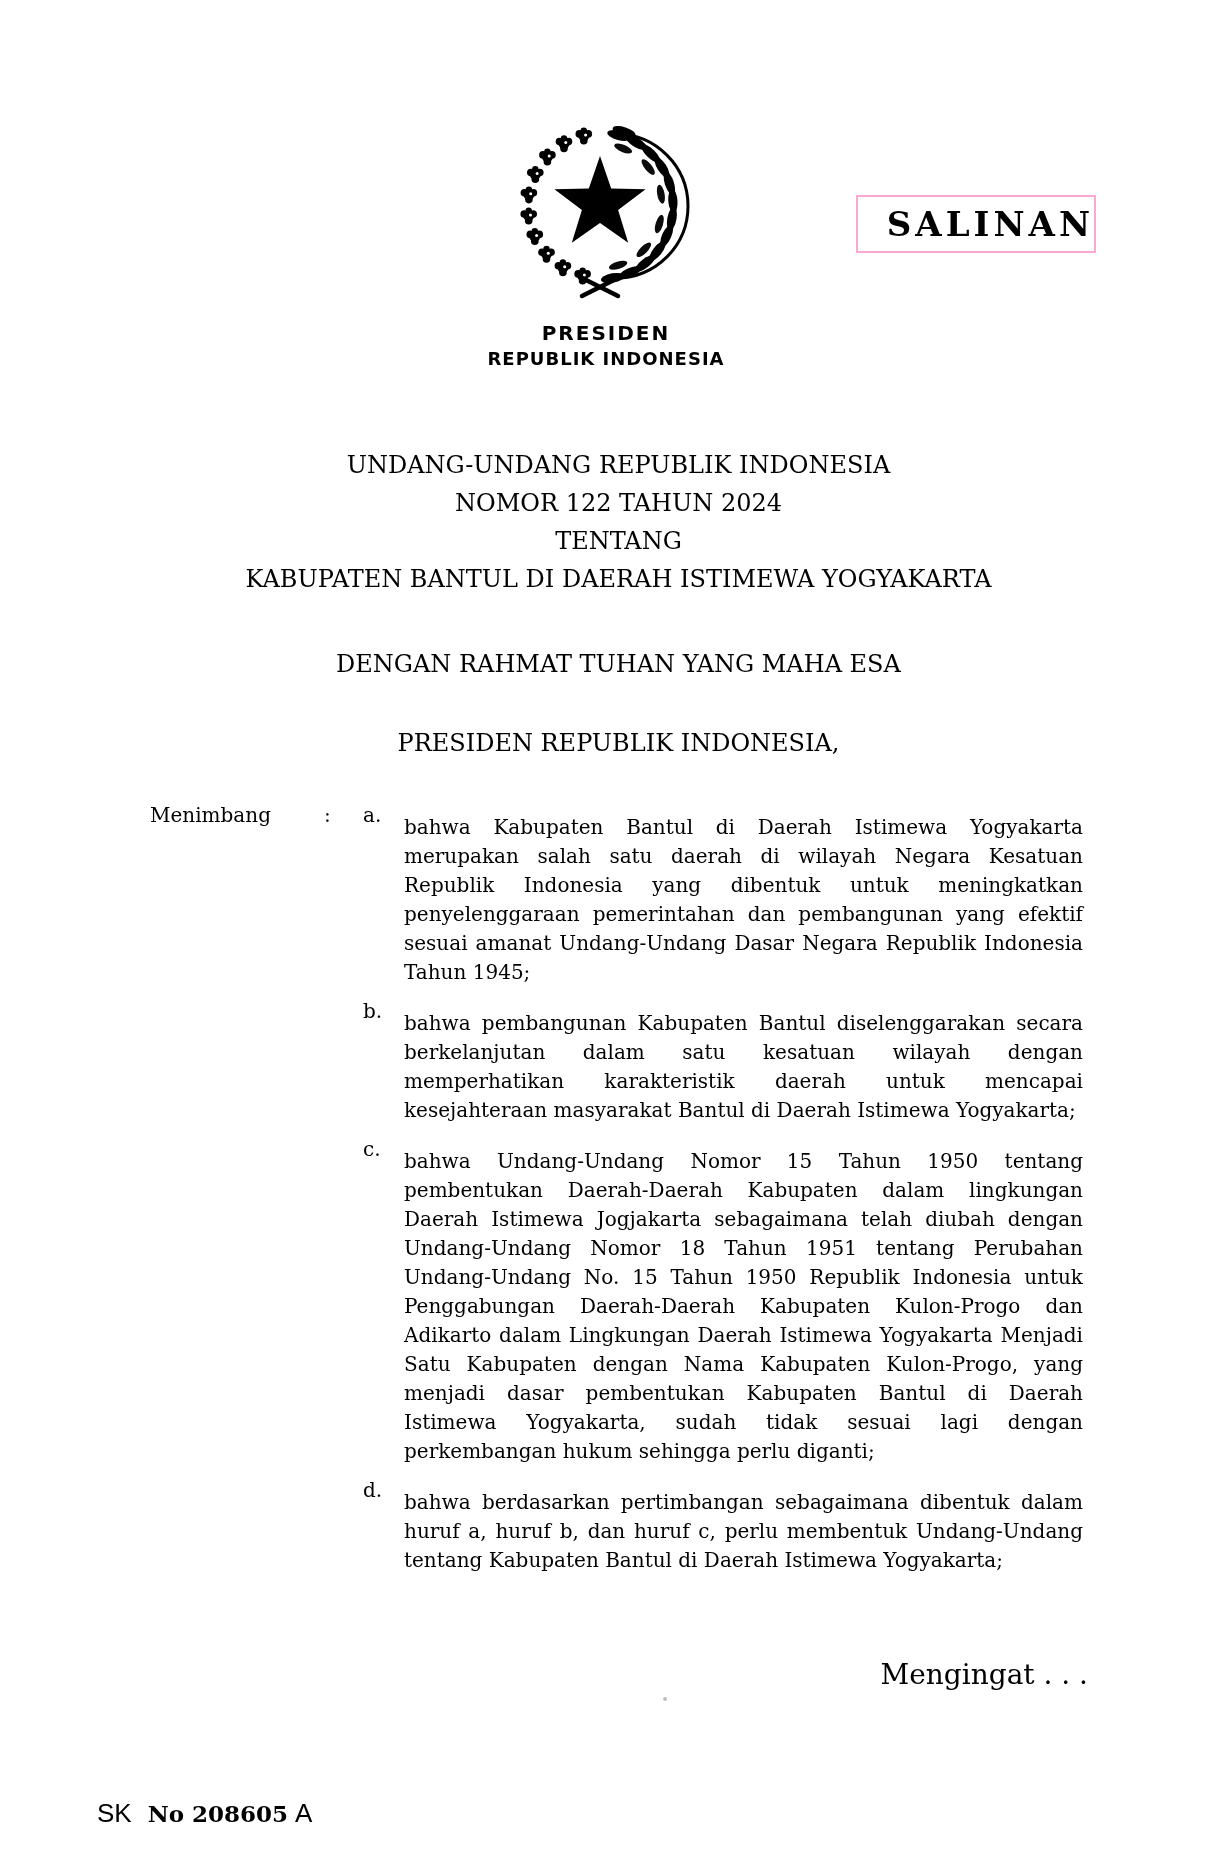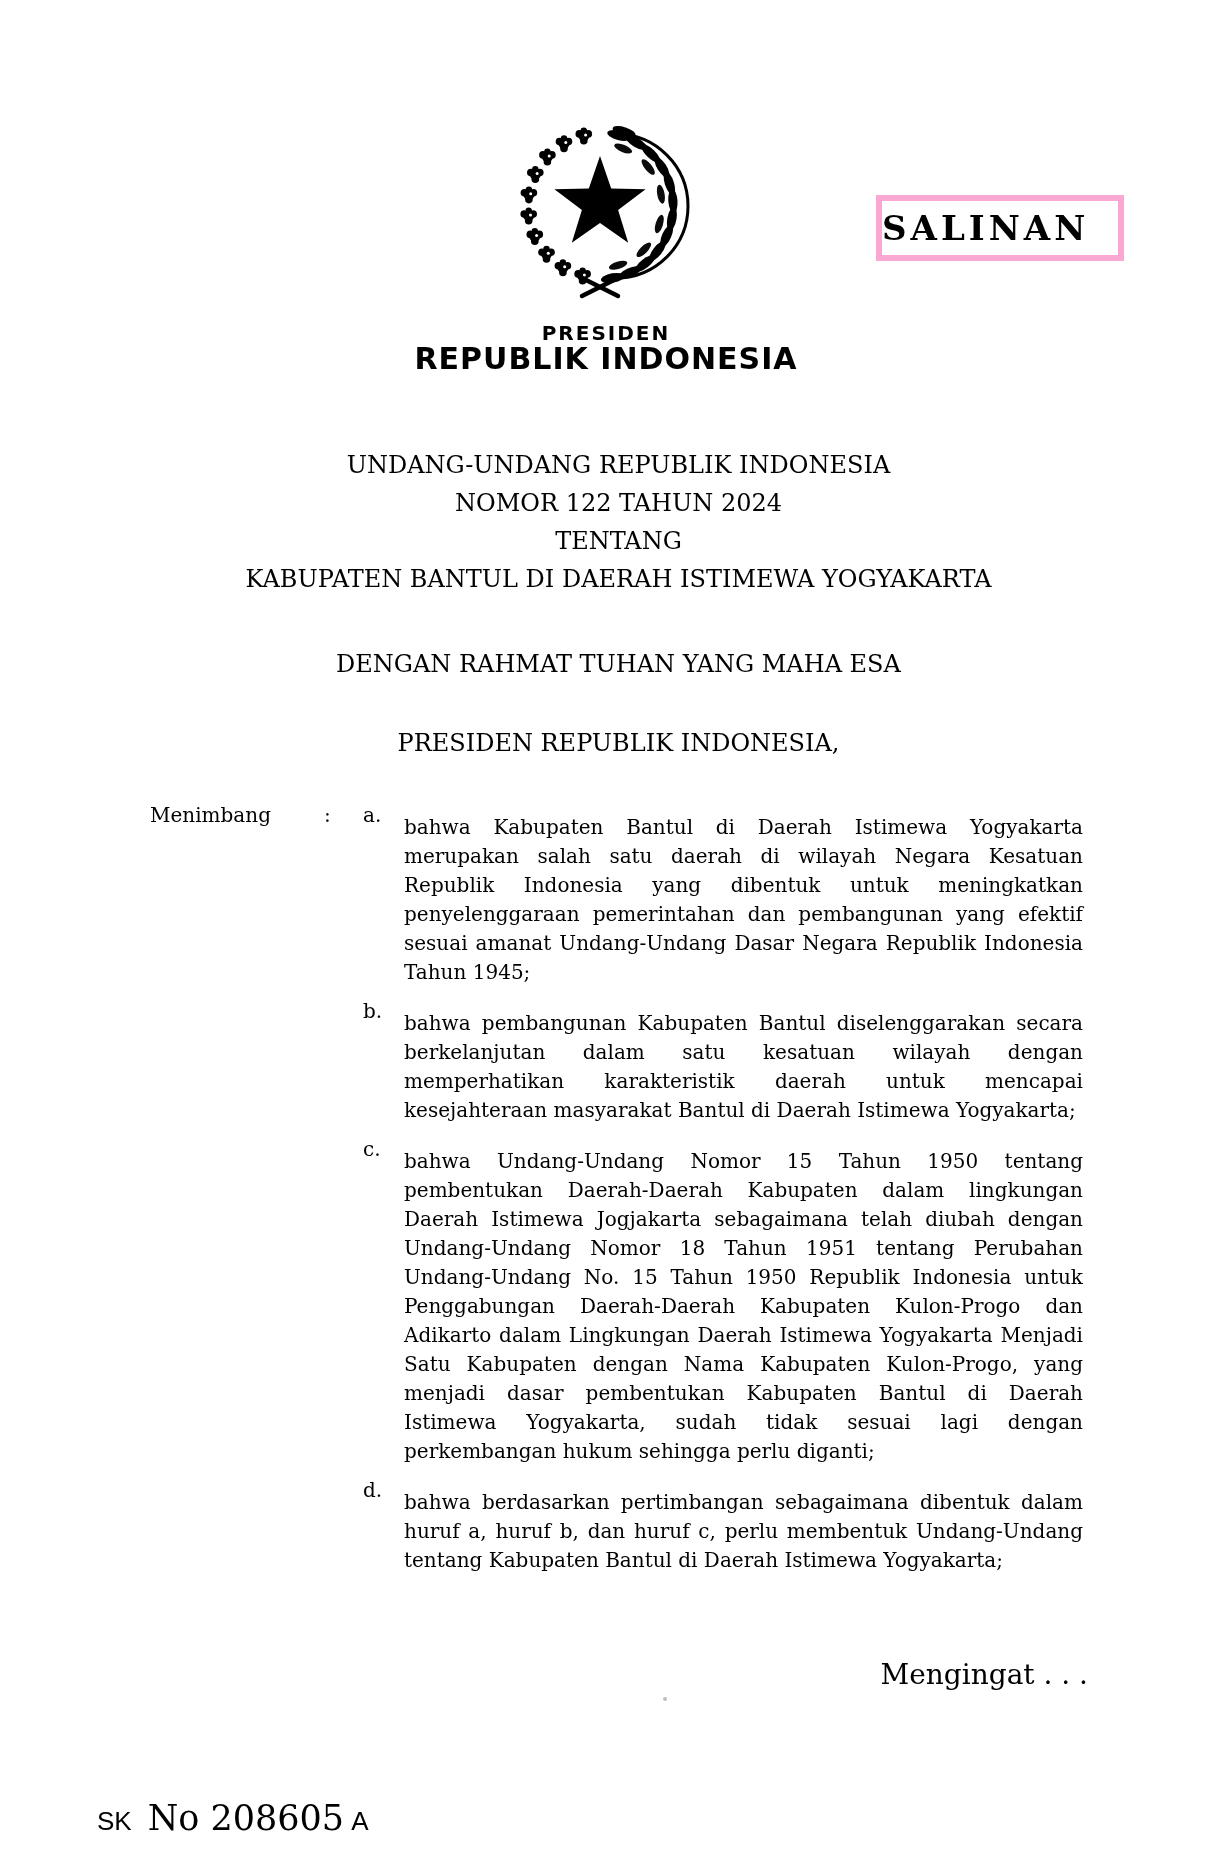--- a/index.html
+++ b/index.html
@@ -8,25 +8,25 @@
     background:#ffffff; color:#000; overflow:hidden;
     font-family:"DejaVu Serif", serif;
   }
   
   .emblem { position:absolute; left:510px; top:116px; }
   .letterhead {
     position:absolute; top:313px; left:0; width:1212px; text-align:center;
     font-family:"DejaVu Sans", sans-serif; font-weight:bold;
   }
   .letterhead-l1 { font-size:20px; letter-spacing:2px; line-height:25px;margin-top:8px; }
-  .letterhead-l2 { font-size:30px; letter-spacing:1px; line-height:25px; }
+  .letterhead-l2 { font-size:18px; letter-spacing:1px; line-height:25px; }
   
   .stamp-box {
-    position:absolute; left:876px; top:195px; width:236px; height:54px;
-    border:6px solid #f9a8d4; display:flex; align-items:center; justify-content:flex-start;
+    position:absolute; left:856px; top:195px; width:236px; height:54px;
+    border:2px solid #f9a8d4; display:flex; align-items:center; justify-content:flex-end;
     font-family:"DejaVu Serif", serif; font-weight:bold; font-size:34px; letter-spacing:4px;
   }
   
   .doc-title {
     position:absolute; top:446px; left:9px; width:1219px; text-align:center;
     font-size:24px; line-height:38px;
   }
   .invocation {
     position:absolute; top:650px; left:9px; width:1219px; text-align:center; font-size:24px;
   }
@@ -45,21 +45,21 @@
   .cons-letter { width:41px; flex:0 0 41px; }
   .cons-text { flex:1; text-align:justify;margin-top:12px; }
   
   .continuation { position:absolute; top:1658px; right:131px; font-size:28px; }
   .artifact-dot {
     position:absolute; left:663px; top:1697px; width:4px; height:4px;
     background:#888; border-radius:50%; opacity:.55;
   }
   .footer-sk { position:absolute; left:97px; top:1798px; font-size:26px; }
   .footer-sk .sans { font-family:Liberation Sans, sans-serif; }
-  .footer-sk .num { font-family:"DejaVu Serif", serif; font-size:35px; }
+  .footer-sk .num { font-family:"DejaVu Serif", serif; font-size:23px;font-weight:bold; }
   .footer-sk .gap-wide { display:inline-block; width:16px; }
   .footer-sk .gap { display:inline-block; width:7px; }
 </style>
 </head>
 <body>
 
 <div class="page">
 
   <svg class="emblem" width="180" height="184" viewBox="0 0 180 184" aria-hidden="true">
     <defs>

